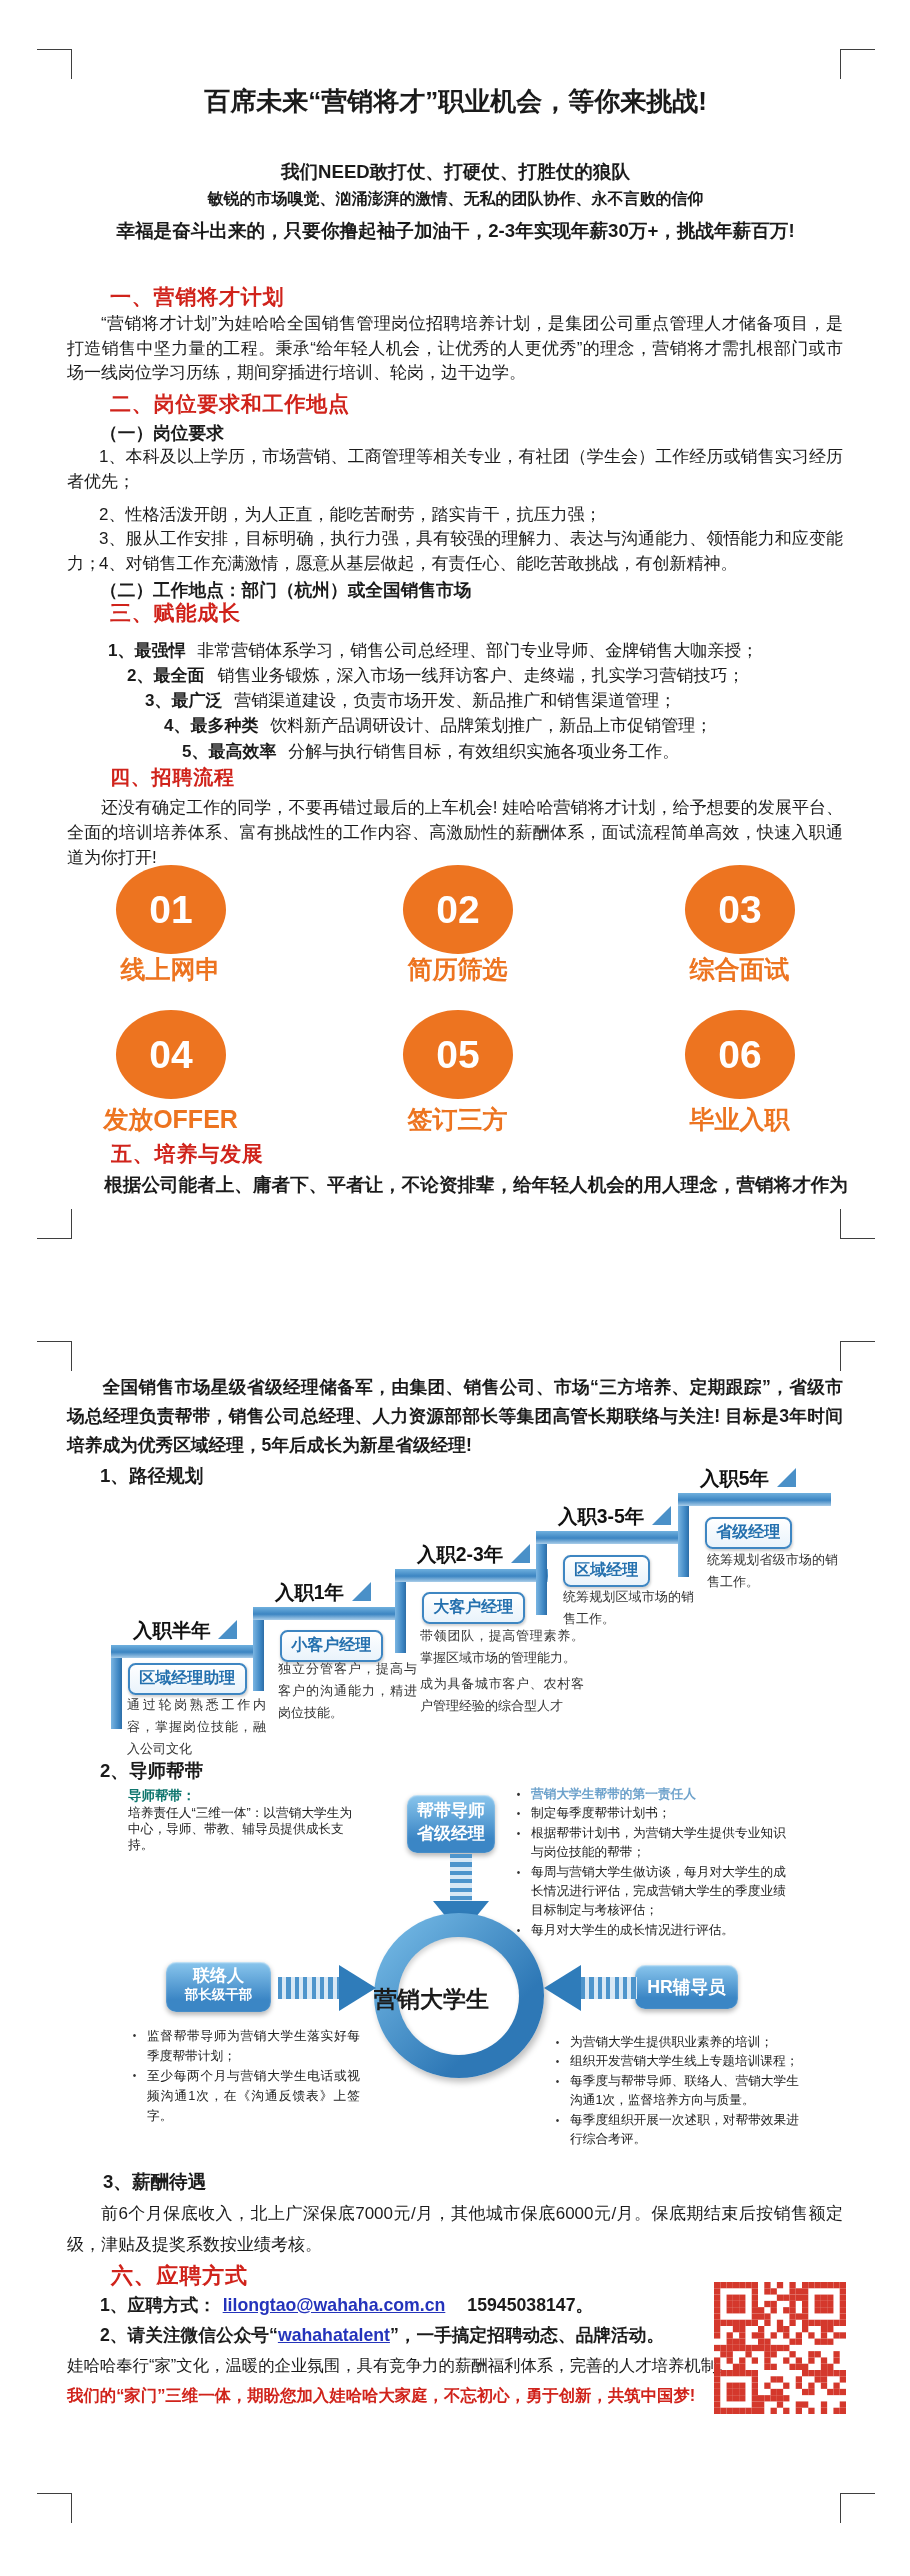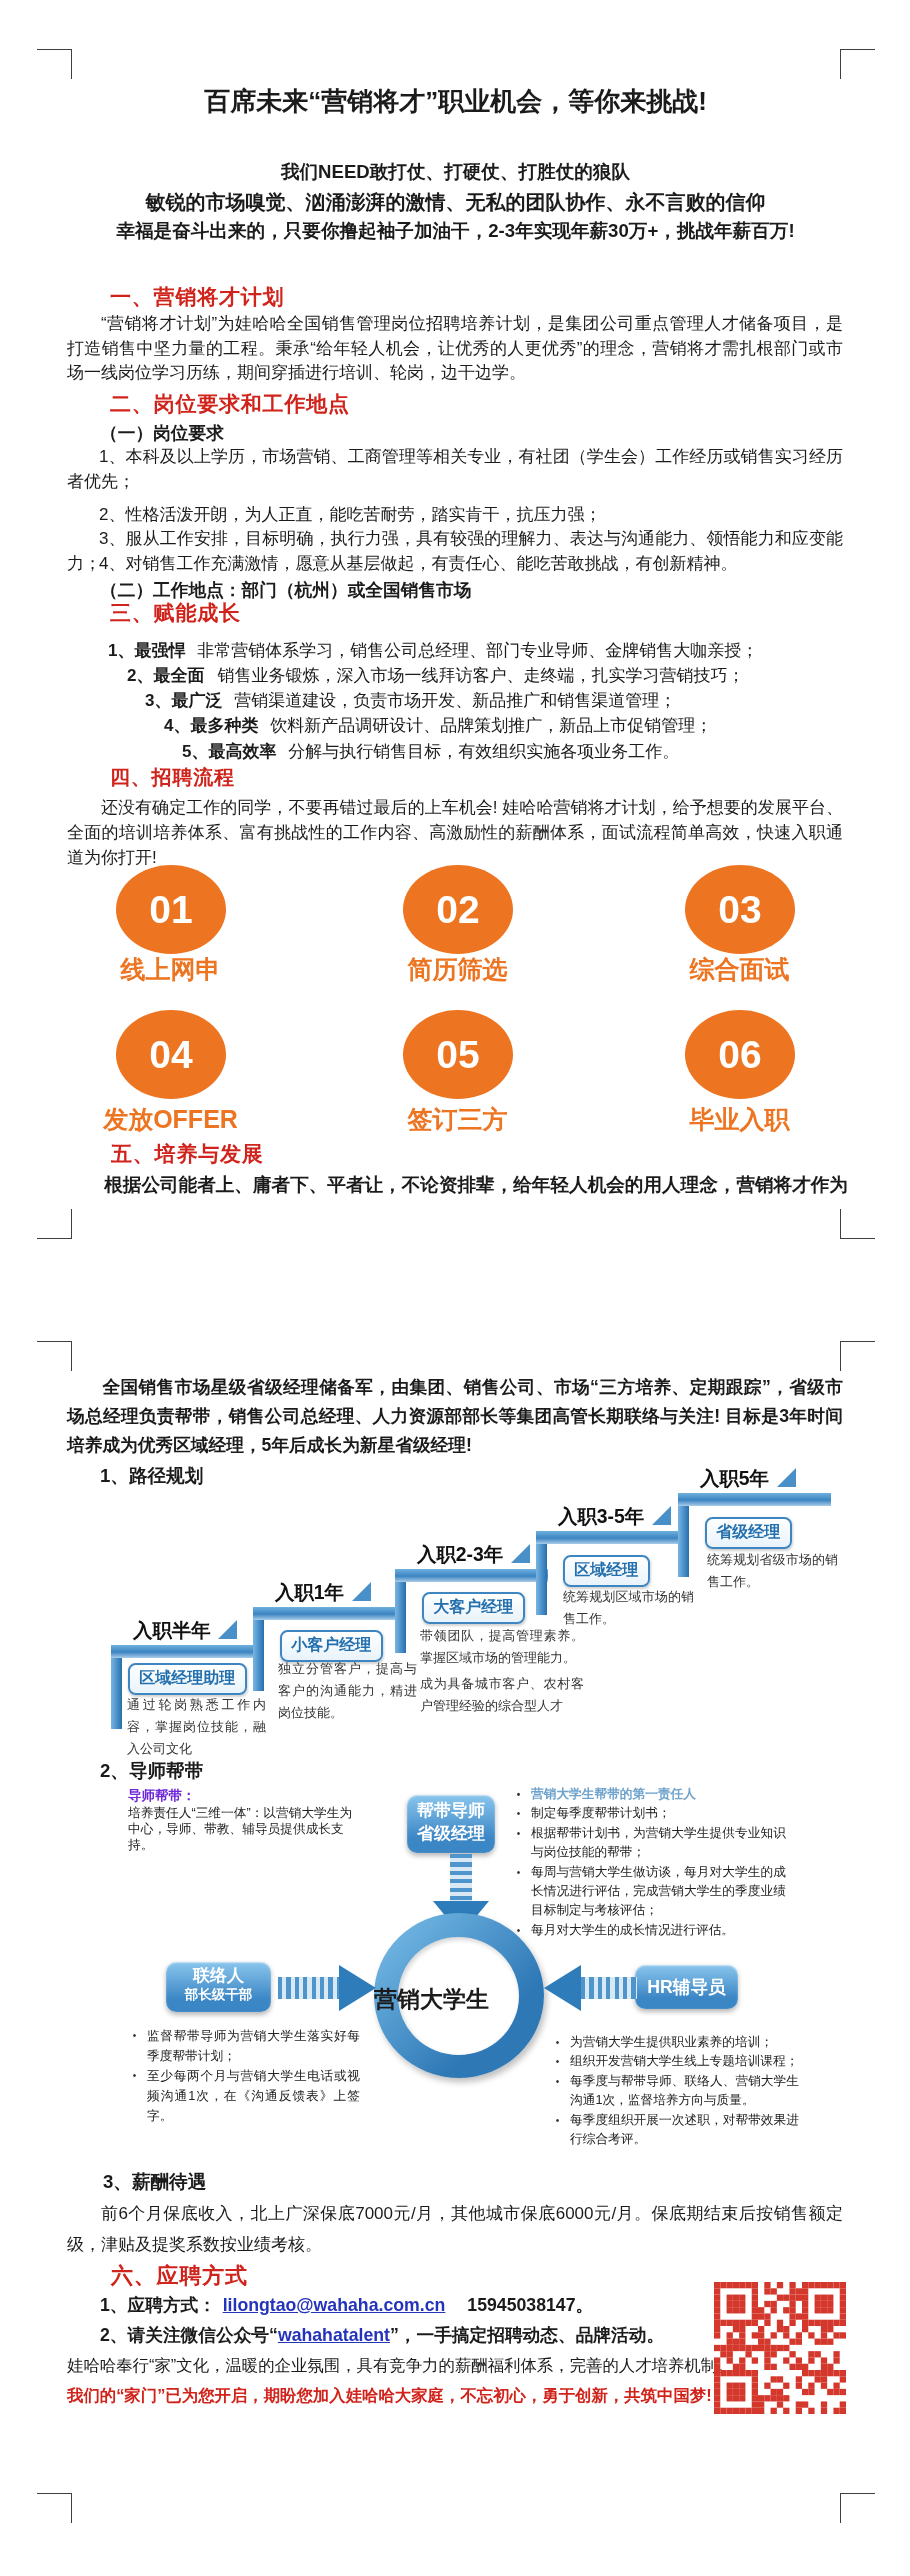--- a/index.html
+++ b/index.html
@@ -53,21 +53,21 @@
   .link{color:#2433bb;text-decoration:underline;font-weight:700}
 </style>
 </head>
 <body>
 
 <div class="mark m-tr" style="left:37px;top:49px"></div>
 <div class="mark m-tl" style="left:840px;top:49px"></div>
 
 <div class="abs ctr xb" style="top:84px;font-size:26px">百席未来“营销将才”职业机会，等你来挑战!</div>
 <div class="abs ctr b" style="top:159px;font-size:18.6px">我们NEED敢打仗、打硬仗、打胜仗的狼队</div>
-<div class="abs ctr b" style="top:189px;font-size:20px">敏锐的市场嗅觉、汹涌澎湃的激情、无私的团队协作、永不言败的信仰</div>
+<div class="abs ctr b" style="top:189px;font-size:16px">敏锐的市场嗅觉、汹涌澎湃的激情、无私的团队协作、永不言败的信仰</div>
 <div class="abs ctr b" style="top:218px;font-size:18.6px">幸福是奋斗出来的，只要你撸起袖子加油干，2-3年实现年薪30万+，挑战年薪百万!</div>
 
 <div class="abs rh" style="left:110px;top:283px;font-size:21px">一、营销将才计划</div>
 <div class="abs para ind" style="left:67px;top:312px">“营销将才计划”为娃哈哈全国销售管理岗位招聘培养计划，是集团公司重点管理人才储备项目，是打造销售中坚力量的工程。秉承“给年轻人机会，让优秀的人更优秀”的理念，营销将才需扎根部门或市场一线岗位学习历练，期间穿插进行培训、轮岗，边干边学。</div>
 
 <div class="abs rh" style="left:110px;top:390px;font-size:21px">二、岗位要求和工作地点</div>
 <div class="abs b" style="left:100px;top:421px;font-size:17.7px">（一）岗位要求</div>
 <div class="abs para ind38" style="left:67px;top:445px">1、本科及以上学历，市场营销、工商管理等相关专业，有社团（学生会）工作经历或销售实习经历者优先；</div>
 <div class="abs para ind38" style="left:67px;top:503px">2、性格活泼开朗，为人正直，能吃苦耐劳，踏实肯干，抗压力强；</div>
 <div class="abs para ind38" style="left:67px;top:527px">3、服从工作安排，目标明确，执行力强，具有较强的理解力、表达与沟通能力、领悟能力和应变能力；</div>
@@ -147,21 +147,21 @@
 <div class="role" style="left:563px;top:1555px">区域经理</div>
 <div class="sdesc" style="left:563px;top:1586px;width:131px">统筹规划区域市场的销售工作。</div>
 
 <div class="vbar" style="left:678px;top:1493px;height:84px"></div>
 <div class="hbar" style="left:678px;top:1493px;width:153px"></div>
 <div class="stage" style="left:700px;top:1465px"><span>入职5年</span><span class="tri"></span></div>
 <div class="role" style="left:705px;top:1517px">省级经理</div>
 <div class="sdesc" style="left:707px;top:1549px;width:131px">统筹规划省级市场的销售工作。</div>
 
 <div class="abs b" style="left:100px;top:1758px;font-size:18.6px">2、导师帮带</div>
-<div class="abs b" style="left:128px;top:1787px;font-size:13.5px;color:#6d28d9">导师帮带：</div>
+<div class="abs b" style="left:128px;top:1787px;font-size:13.5px;color:#0f766e">导师帮带：</div>
 <div class="abs" style="left:128px;top:1805px;width:233px;font-size:12.7px;line-height:16px;color:#222">培养责任人“三维一体”：以营销大学生为中心，导师、带教、辅导员提供成长支持。</div>
 
 <div class="mbox" style="left:407px;top:1795px;width:88px;height:54px;font-size:17px;line-height:23px;padding-top:4.2px">
   <div>帮带导师</div>
   <div>省级经理</div>
 </div>
 <div class="shaft-v" style="left:450px;top:1854px;width:22px;height:49px"></div>
 <div class="ah-down" style="left:433px;top:1901px"></div>
 
 <div class="bigring" style="left:374px;top:1913px;width:170px;height:165px"></div>
@@ -203,21 +203,21 @@
 <div class="abs para ind" style="left:67px;top:2198px;line-height:31px">前6个月保底收入，北上广深保底7000元/月，其他城市保底6000元/月。保底期结束后按销售额定级，津贴及提奖系数按业绩考核。</div>
 
 <div class="abs rh" style="left:111px;top:2261px;font-size:22px">六、应聘方式</div>
 <div class="abs nw" style="left:100px;top:2293px;font-size:17.7px">
   <span class="b">1、应聘方式：</span><a href="#" class="link" style="margin-left:6.7px">lilongtao@wahaha.com.cn</a><span class="b" style="margin-left:22px">15945038147。</span>
 </div>
 <div class="abs nw b" style="left:100px;top:2323px;font-size:17.7px">
   <span>2、请关注微信公众号“</span><a href="#" class="link">wahahatalent</a><span>”，一手搞定招聘动态、品牌活动。</span>
 </div>
 <div class="abs nw" style="left:67px;top:2355px;font-size:16.4px">娃哈哈奉行“家”文化，温暖的企业氛围，具有竞争力的薪酬福利体系，完善的人才培养机制。</div>
-<div class="abs nw b red" style="left:67px;top:2385px;font-size:16.4px">我们的“家门”已为您开启，期盼您加入娃哈哈大家庭，不忘初心，勇于创新，共筑中国梦!</div>
+<div class="abs nw b red" style="left:67px;top:2385px;font-size:16.4px">我们的“家门”三维一体，期盼您加入娃哈哈大家庭，不忘初心，勇于创新，共筑中国梦!</div>
 
 <svg id="qr" class="abs" style="left:714px;top:2282px" width="132" height="132" viewBox="0 0 21 21">
     <rect x="0" y="0" width="1" height="1" fill="#d4382c"></rect>
     <rect x="1" y="0" width="1" height="1" fill="#d4382c"></rect>
     <rect x="2" y="0" width="1" height="1" fill="#d4382c"></rect>
     <rect x="3" y="0" width="1" height="1" fill="#d4382c"></rect>
     <rect x="4" y="0" width="1" height="1" fill="#d4382c"></rect>
     <rect x="5" y="0" width="1" height="1" fill="#d4382c"></rect>
     <rect x="6" y="0" width="1" height="1" fill="#d4382c"></rect>
     <rect x="8" y="0" width="1" height="1" fill="#d4382c"></rect>

